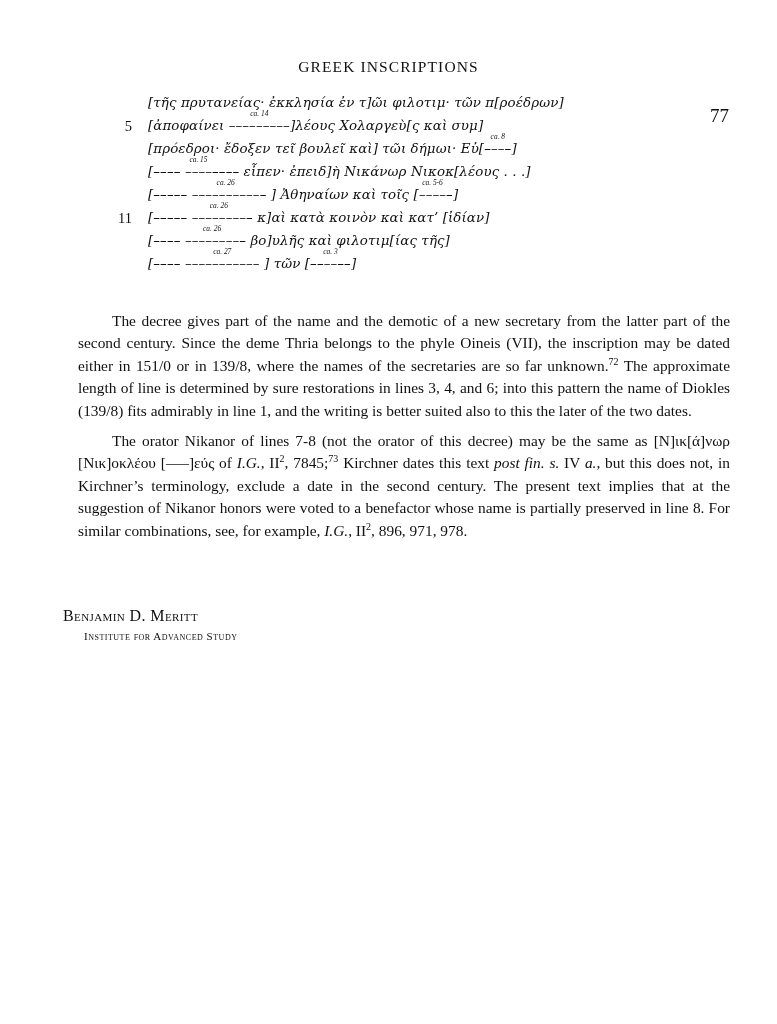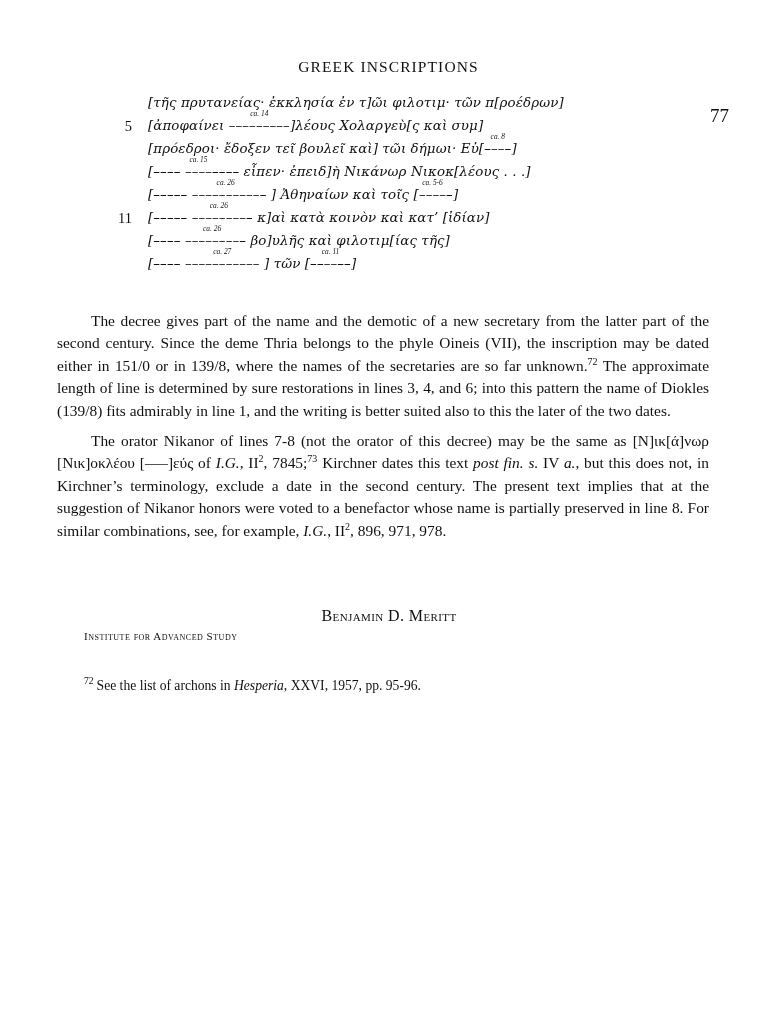--- a/index.html
+++ b/index.html
@@ -93,21 +93,21 @@
     font-style: italic;
     font-family: Liberation Serif, serif;
     letter-spacing: 0;
     white-space: nowrap;
   }
 
   
   .body {
     position: absolute;
     top: 310px;
-    left: 57px;
+    left: 78px;
     width: 652px;
     font-size: 15.4px;
     line-height: 22.4px;
     text-align: justify;
   }
   .para {
     margin: 0 0 4px 0;
     text-indent: 34px;
   }
   .para + .para { margin-top: 8px; }
@@ -117,21 +117,21 @@
     vertical-align: super;
     line-height: 0;
   }
 
   
   .sig {
     position: absolute;
     top: 607px;
     left: 63px;
     width: 652px;
-    text-align: center;
+    text-align: left;
     font-size: 16px;
     font-variant: small-caps;
     letter-spacing: 0.4px;
   }
   .affil {
     position: absolute;
     top: 630px;
     left: 84px;
     font-size: 11px;
     font-variant: small-caps;
@@ -189,30 +189,29 @@
       <div class="ins-line">
         <span class="ins-num">11</span>
         <span class="ins-text"><span>[––––– </span><span class="gap"><span class="ca">ca. 26</span><span>––––––––</span></span><span>– κ]αὶ κατὰ κοινὸν καὶ κατ’ [ἰδίαν]</span></span>
       </div>
       <div class="ins-line">
         <span class="ins-num"></span>
         <span class="ins-text"><span>[–––– </span><span class="gap"><span class="ca">ca. 26</span><span>––––––––</span></span><span>– βο]υλῆς καὶ φιλοτιμ[ίας τῆς]</span></span>
       </div>
       <div class="ins-line">
         <span class="ins-num"></span>
-        <span class="ins-text"><span>[–––– </span><span class="gap"><span class="ca">ca. 27</span><span>–––––––––––</span></span><span> ] τῶν [––</span><span class="gap"><span class="ca">ca. 11</span><span>––</span></span><span>––]</span></span>
+        <span class="ins-text"><span>[–––– </span><span class="gap"><span class="ca">ca. 27</span><span>–––––––––––</span></span><span> ] τῶν [––</span><span class="gap"><span class="ca">ca. 3</span><span>––</span></span><span>––]</span></span>
       </div>
     </div>
 
   <div class="body">
     <p class="para"><span>The decree gives part of the name and the demotic of a new secretary from the latter part of the second century.  Since the deme Thria belongs to the phyle Oineis (VII), the inscription may be dated either in 151/0 or in 139/8, where the names of the secretaries are so far unknown.</span><sup>72</sup><span>  The approximate length of line is determined by sure restorations in lines 3, 4, and 6; into this pattern the name of Diokles (139/8) fits admirably in line 1, and the writing is better suited also to this the later of the two dates.</span></p>
 
     <p class="para"><span>The orator Nikanor of lines 7-8 (not the orator of this decree) may be the same as [N]ικ[ά]νωρ [Νικ]οκλέου [–––]εύς of </span><span class="it">I.G.</span><span>, II</span><sup>2</sup><span>, 7845;</span><sup>73</sup><span> Kirchner dates this text </span><span class="it">post fin. s.</span><span> IV </span><span class="it">a.</span><span>, but this does not, in Kirchner’s terminology, exclude a date in the second century.  The present text implies that at the suggestion of Nikanor honors were voted to a benefactor whose name is partially preserved in line 8.  For similar combinations, see, for example, </span><span class="it">I.G.</span><span>, II</span><sup>2</sup><span>, 896, 971, 978.</span></p>
   </div>
 
   <div class="sig">Benjamin D. Meritt</div>
   <div class="affil">Institute for Advanced Study</div>
 
   <div class="footnotes" id="footnotes">
-      <div class="fn"><sup>72</sup><span>See the list of archons in </span><span class="it">Hesperia</span><span>, XXVI, 1957, pp. 95-96.</span></div>
     </div>
 
 </div>
 
 </body></html>

